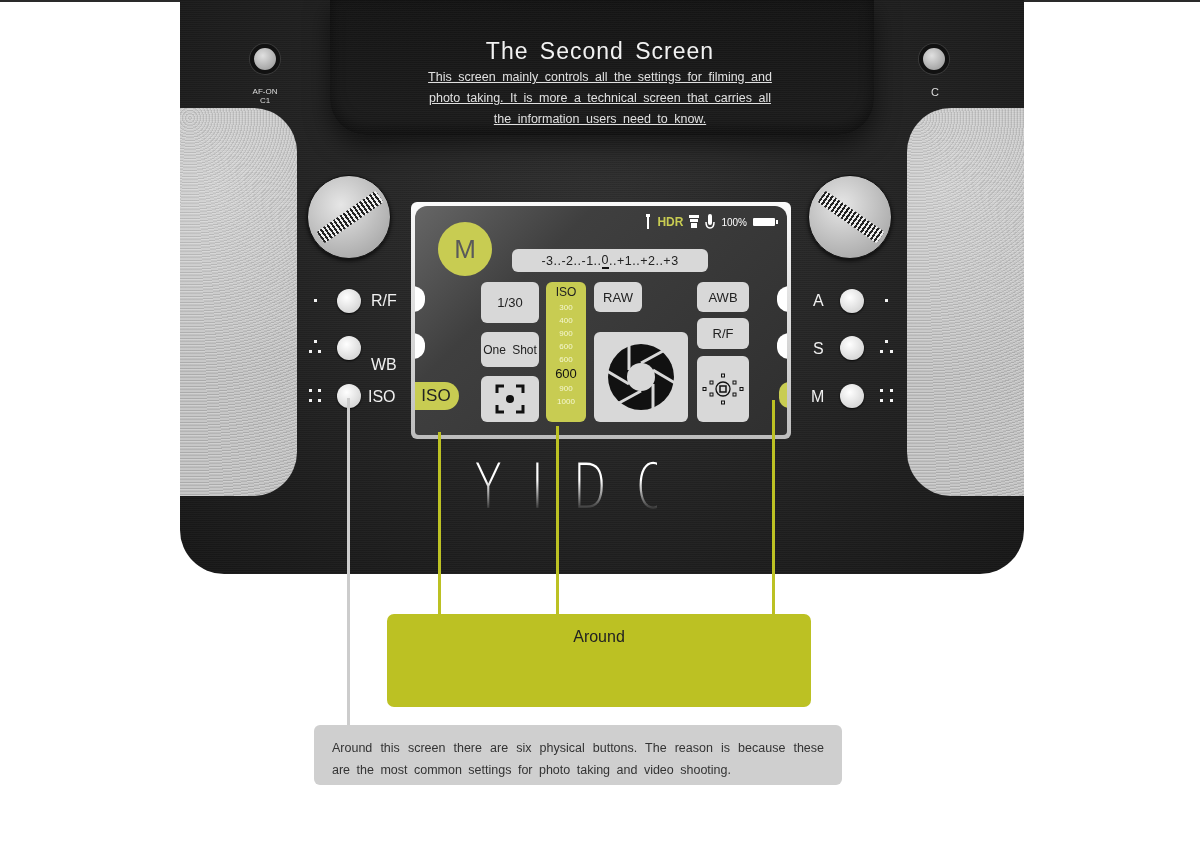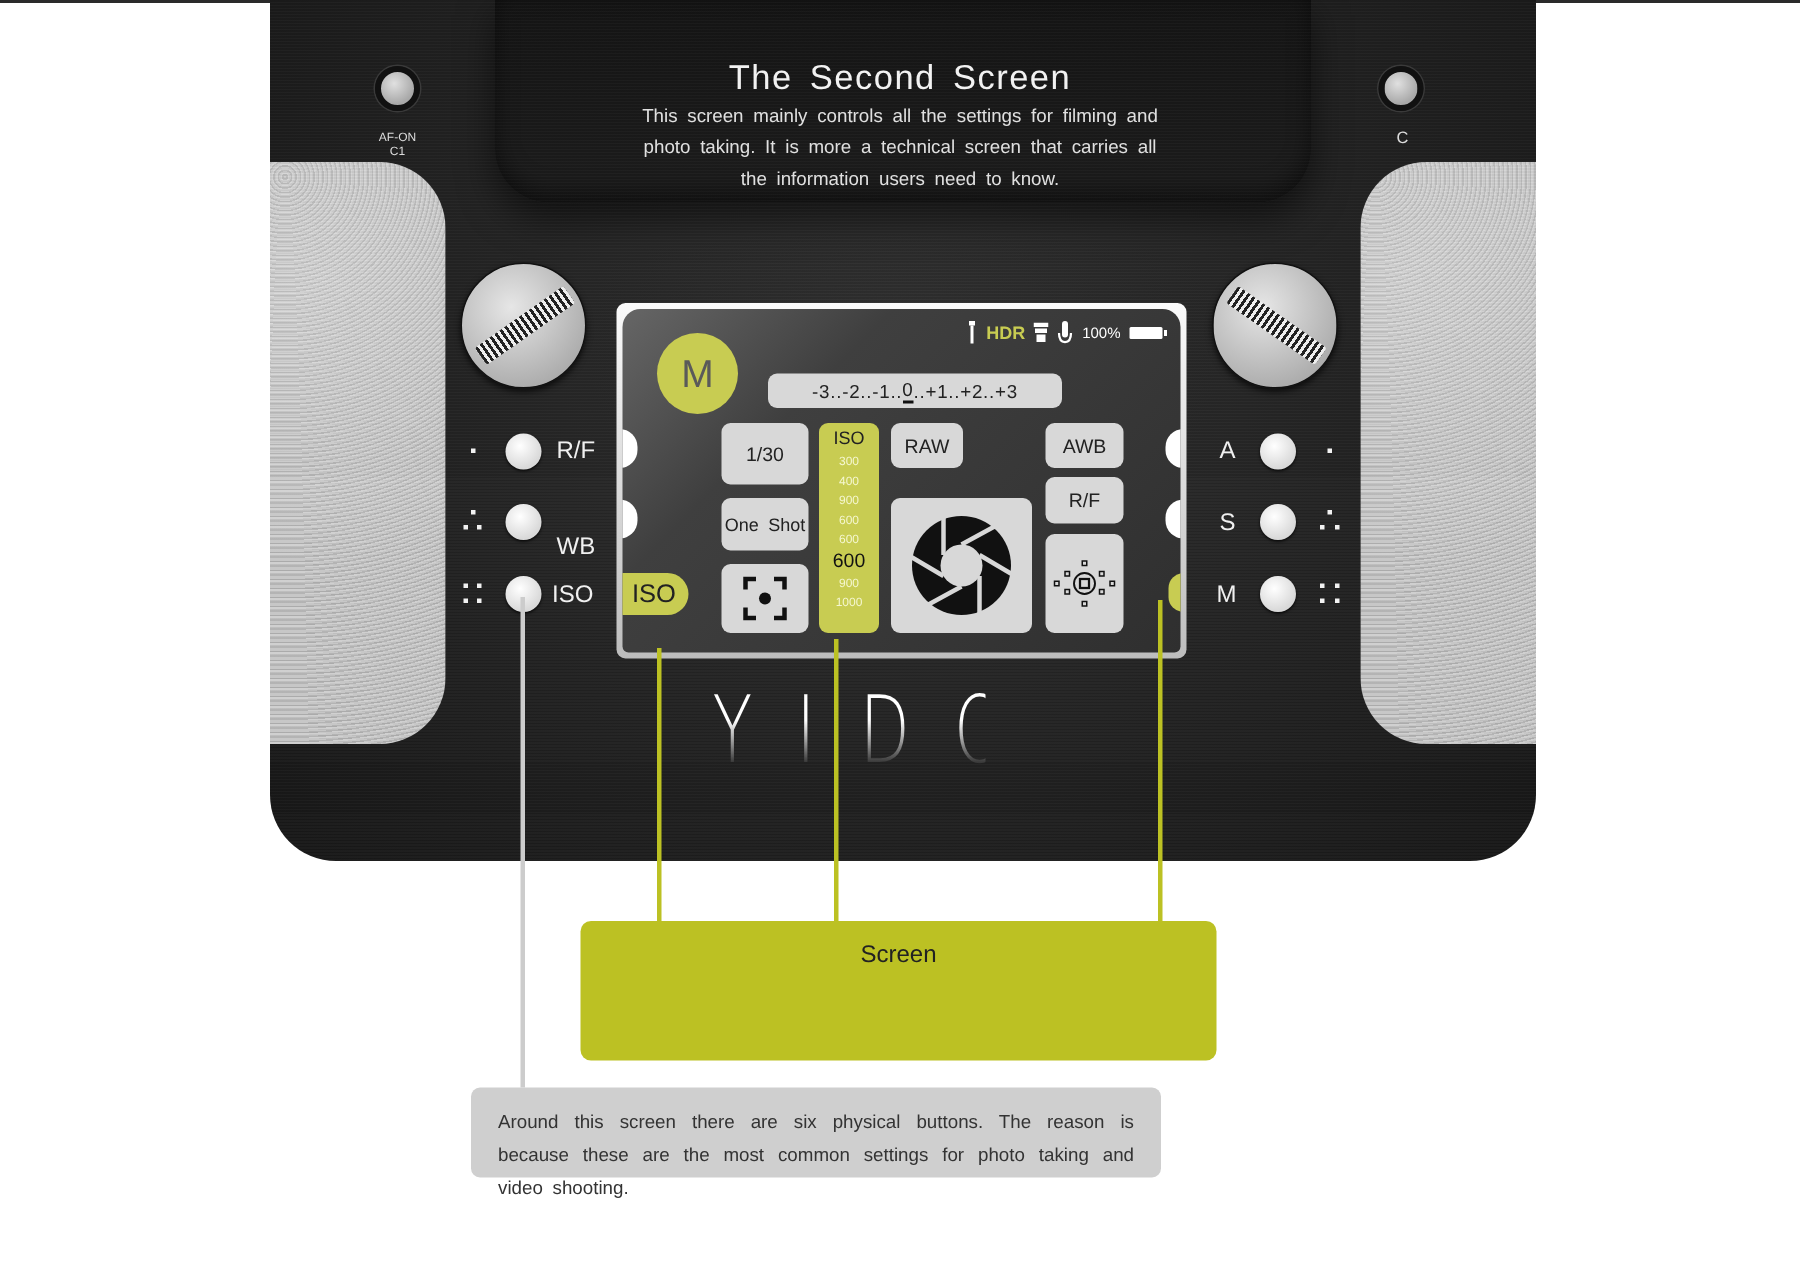--- a/index.html
+++ b/index.html
@@ -35,21 +35,21 @@
   }
   .grip.left { left: 0; border-radius: 0 44px 44px 0; }
   .grip.right { right: 0; border-radius: 44px 0 0 44px; }
 
   .hdr-title {
     position: absolute; left: 400px; top: 38px; width: 400px; text-align: center;
     color: #f2f2f2; font-size: 23px; letter-spacing: 1px; word-spacing: 4px;
   }
   .hdr-desc {
     position: absolute; left: 420px; top: 67px; width: 360px; text-align: center;
-    color: #e0e0e0; font-size: 12.5px; line-height: 21px; word-spacing: 3px;
+    color: #e0e0e0; font-size: 12.5px; line-height: 21px; word-spacing: 3px; text-decoration: underline;
   }
 
   .small-btn {
     position: absolute; width: 30px; height: 30px; border-radius: 50%;
     background: radial-gradient(circle at 40% 35%, #e0e0e0, #a8a8a8 70%);
     border: 4px solid #111; box-shadow: 0 0 0 1px #3a3a3a;
   }
   .small-lbl { position: absolute; color: #dcdcdc; font-size: 8px; text-align: center; line-height: 9px; }
 
   .dial {
@@ -139,21 +139,21 @@
   .vline.g { background: #cccccc; }
 
   .example {
     position: absolute; left: 387px; top: 614px; width: 424px; height: 93px;
     background: #bcc123; border-radius: 7px; color: #222;
   }
   .example .t { text-align: center; font-size: 16px; margin-top: 14px; }
   .example .d { padding: 0 24px; font-size: 12.5px; line-height: 21px; word-spacing: 3px; margin-top: 2px; color: #2a2a2a; }
 
   .note {
-    position: absolute; left: 314px; top: 725px; width: 460px; height: 60px;
+    position: absolute; left: 314px; top: 725px; width: 528px; height: 60px;
     background: #cfcfcf; border-radius: 6px; color: #333;
     font-size: 12.5px; line-height: 22px; padding: 12px 18px; word-spacing: 3px; text-align: justify;
     text-align-last: left;
   }
 </style>
 </head>
 <body>
 
 <div class="topline"></div>
 
@@ -312,16 +312,16 @@
 </div>
 
 <div class="logo">YIDO</div>
 
 <div class="vline g" style="left:347px;top:398px;height:327px;"></div>
 <div class="vline y" style="left:438px;top:432px;height:182px;"></div>
 <div class="vline y" style="left:556px;top:426px;height:188px;"></div>
 <div class="vline y" style="left:772px;top:400px;height:214px;"></div>
 
 <div class="example">
-  <div class="t">Screen</div>
+  <div class="t">Around</div>
 </div>
 
 <div class="note">Around this screen there are six physical buttons. The reason is because these are the most common settings for photo taking and video shooting.</div>
 
 </body></html>

